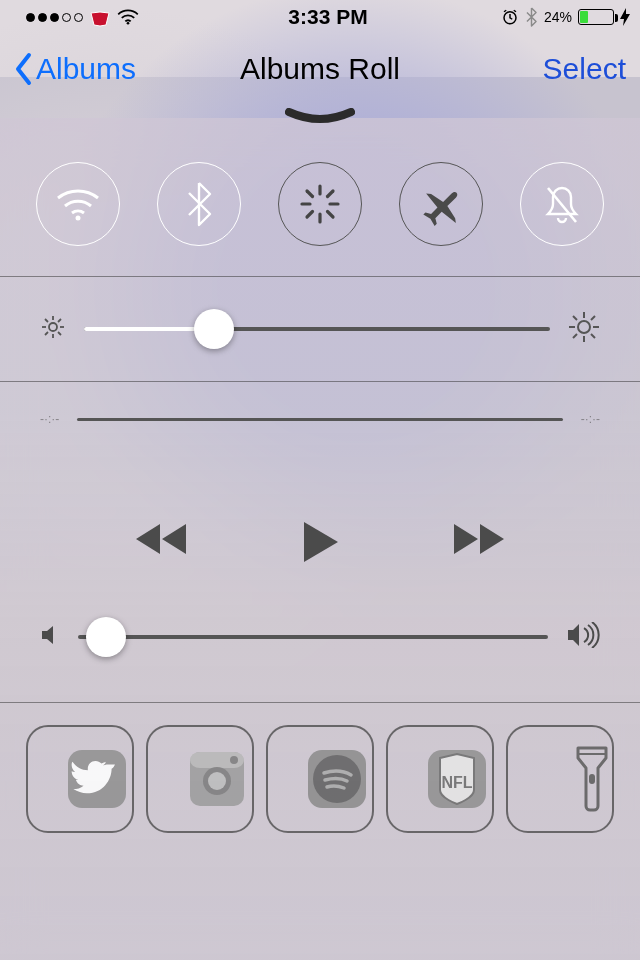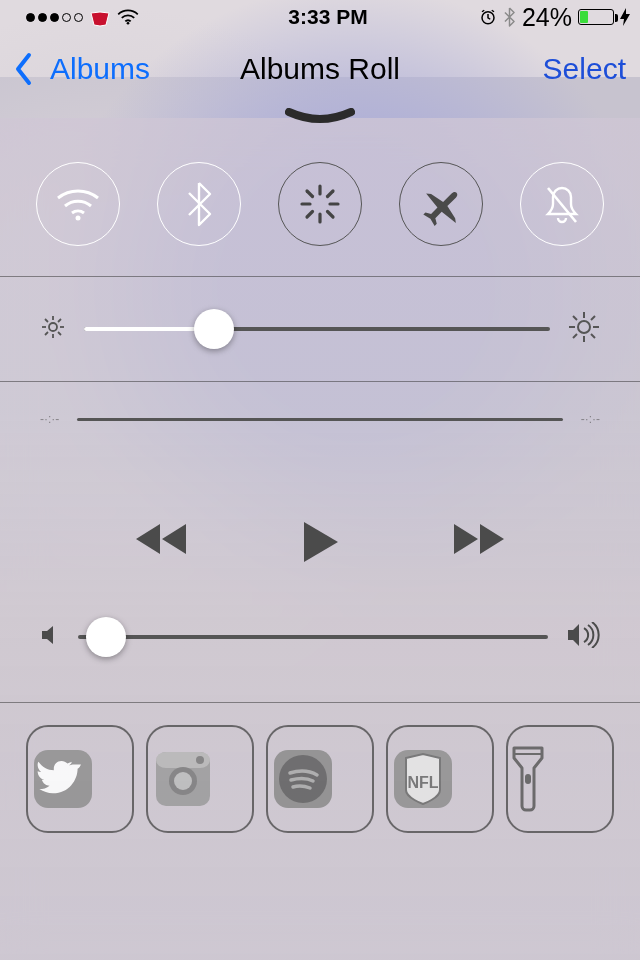--- a/index.html
+++ b/index.html
@@ -24,21 +24,21 @@
   .chiefs{width:22px;height:16px;display:inline-block}
   .wifi-i svg{display:block}
   .time{font-weight:600;position:absolute;left:50%;transform:translateX(-50%);font-size:21px}
   .alarm svg,.bt svg,.bolt svg{display:block}
   .batt{width:36px;height:16px;border:1.5px solid #000;border-radius:3px;position:relative}
   .batt::after{content:"";position:absolute;right:-5px;top:4px;width:3px;height:8px;background:#000;border-radius:0 2px 2px 0}
   .batt .fill{position:absolute;left:1px;top:1px;bottom:1px;width:24%;background:#3bdc3b;border-radius:1px}
 
   
   .nav{position:absolute;top:34px;left:0;right:0;height:70px;display:flex;align-items:center;justify-content:space-between;padding:0 14px;z-index:9}
-  .nav .back{display:flex;align-items:center;gap:16px;color:#0d6efd;font-size:30px}
+  .nav .back{display:flex;align-items:center;gap:2px;color:#0d6efd;font-size:30px}
   .nav .back svg{stroke:#0d6efd}
   .nav .title{position:absolute;left:50%;transform:translateX(-50%);font-size:30px;color:#000;font-weight:500}
   .nav .select{color:#1d4ed8;font-size:30px}
 
   
   .sheet{position:absolute;left:0;right:0;top:118px;bottom:0;
     background:rgba(210,203,211,0.55);
     backdrop-filter:blur(20px);
   }
   .sheet::before{content:"";position:absolute;left:0;right:0;top:0;bottom:0;
@@ -74,21 +74,21 @@
 
   .media-ctrl{position:relative;display:flex;justify-content:center;gap:110px;padding:84px 0 30px}
   .media-ctrl .btn{color:#4b4b4b}
 
   .vol{position:relative;display:flex;align-items:center;gap:18px;padding:24px 40px 50px}
   .vol .track{flex:1;height:4px;background:#555;border-radius:2px;position:relative}
   .vol .thumb{position:absolute;top:50%;transform:translate(-50%,-50%);width:40px;height:40px;border-radius:50%;background:#fff;box-shadow:0 2px 6px rgba(0,0,0,.35)}
 
   
   .quick{position:relative;display:flex;justify-content:space-between;padding:22px 26px 0}
-  .ql{width:108px;height:108px;border:2px solid rgba(70,70,70,.75);border-radius:22px;display:flex;align-items:center;justify-content:flex-start;color:#701a75}
+  .ql{width:108px;height:108px;border:2px solid rgba(70,70,70,.75);border-radius:22px;display:flex;align-items:center;justify-content:flex-end;color:#701a75}
   .ql svg{display:block;opacity:.85}
 </style>
 </head>
 <body>
 
 <div class="bg-photos"></div>
 
 <div class="status">
   <div class="left">
     <span class="sig-dots">
@@ -119,21 +119,21 @@
           <circle cx="12" cy="13" r="8" fill="none" stroke="#000" stroke-width="2"></circle>
           <path d="M12 8v5l3 2" stroke="#000" stroke-width="2" fill="none"></path>
           <path d="M4 5l3-2M20 5l-3-2" stroke="#000" stroke-width="2"></path>
         </svg>
     </span>
     <span class="bt">
       <svg width="13" height="20" viewBox="0 0 12 22">
           <path d="M6 1v20l5-5-10-10M6 1l5 5-10 10" stroke="#8a8a8a" stroke-width="1.6" fill="none" stroke-linejoin="round"></path>
         </svg>
     </span>
-    <span style="font-size:25px">24%</span>
+    <span style="font-size:14px">24%</span>
     <span class="batt">
         <span class="fill"></span>
       </span>
     <span class="bolt">
       <svg width="10" height="18" viewBox="0 0 10 18">
           <path d="M6 0L0 11h4l-1 7 7-12H6z" fill="#000"></path>
         </svg>
     </span>
   </div>
 </div>

